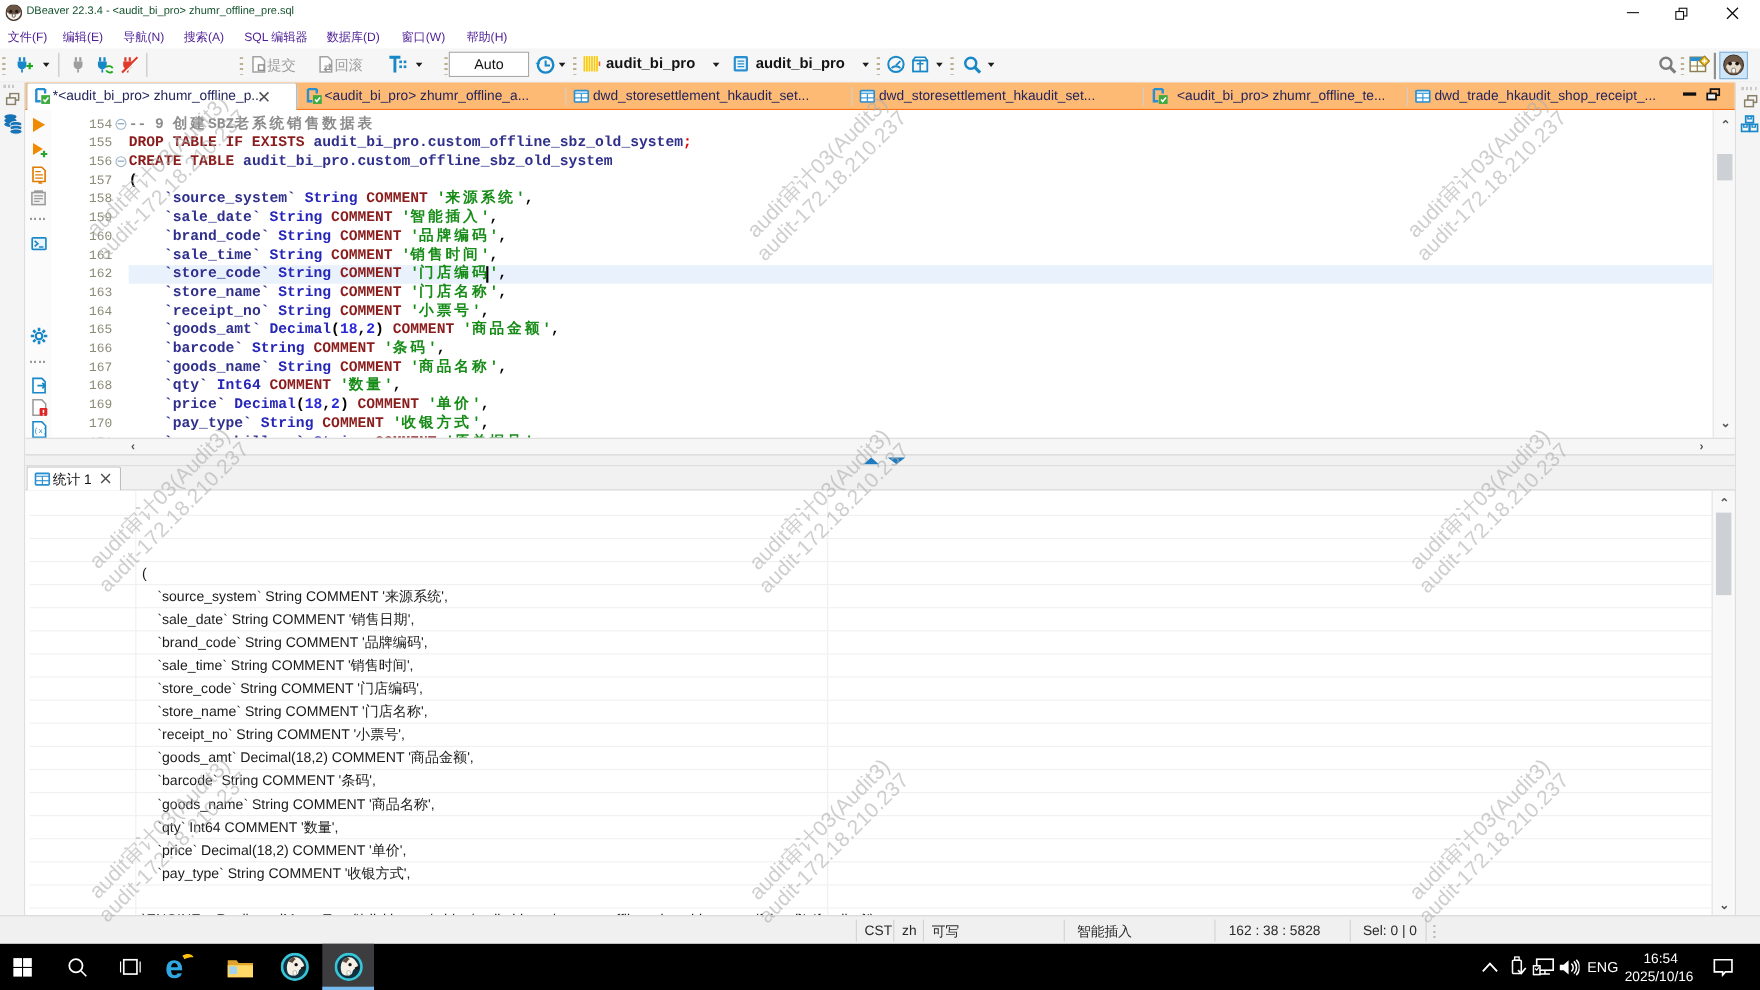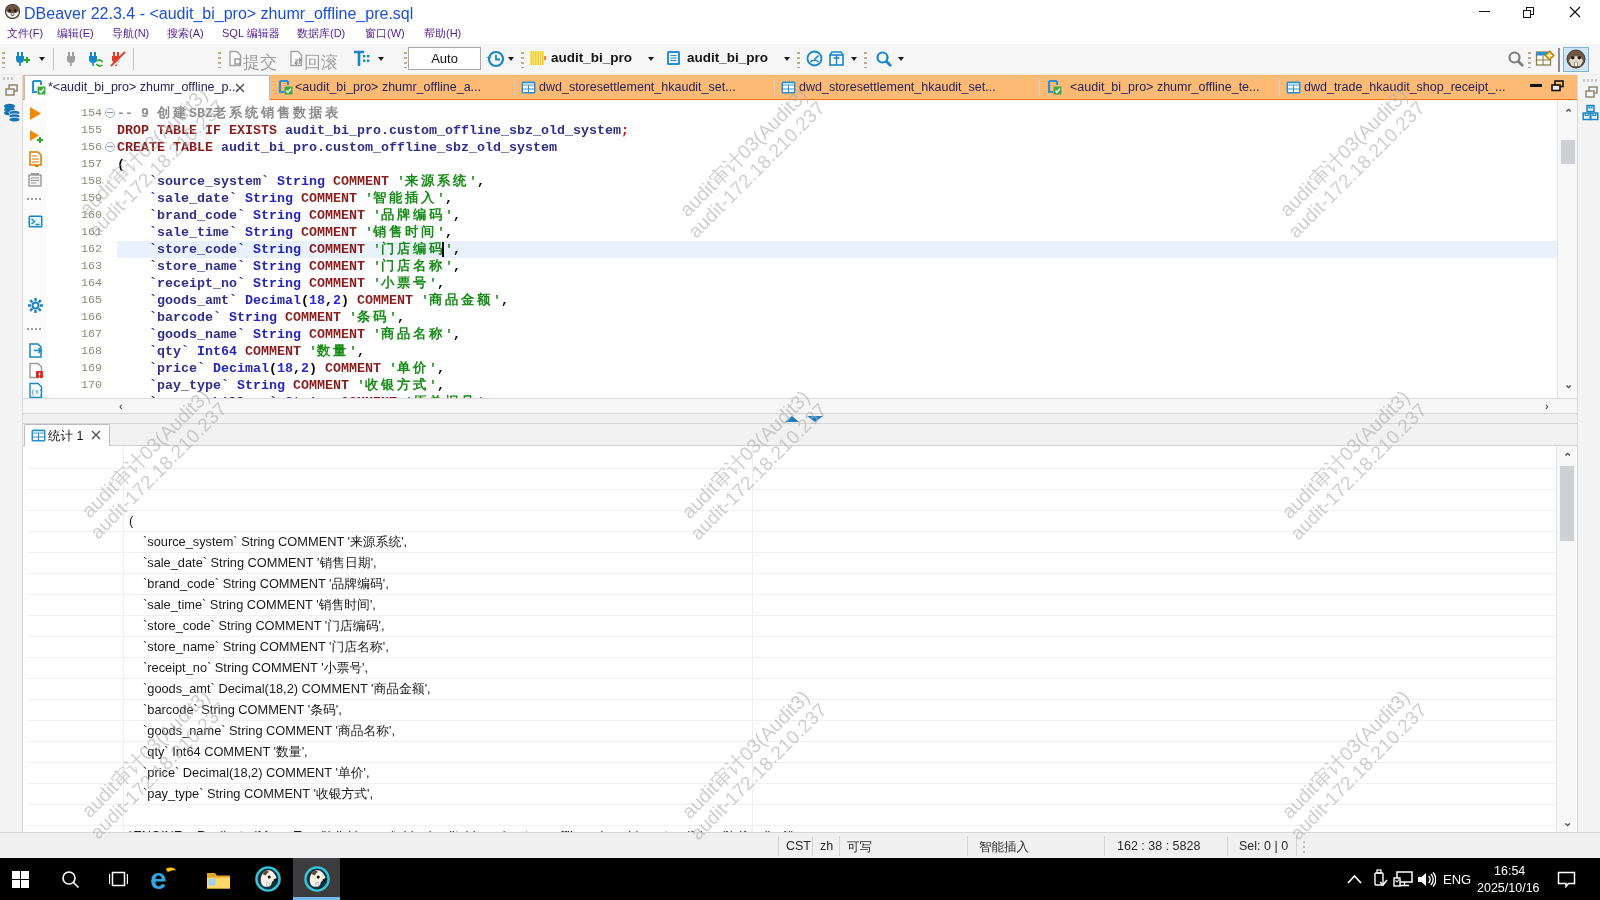--- a/index.html
+++ b/index.html
@@ -1,26 +1,26 @@
 <!DOCTYPE html>
 <html><head><meta charset="utf-8"><style>
 *{margin:0;padding:0;box-sizing:border-box}
 html,body{width:1600px;height:900px;overflow:hidden;background:#fff;
  font-family:"Liberation Sans",sans-serif;}
 .abs{position:absolute}
 #stage{position:relative;width:1600px;height:900px;background:#fff;overflow:hidden}
 #titlebar{left:0;top:0;width:1600px;height:24px;background:#fff}
-#title-txt{left:24px;top:5px;font-size:16px;color:#1d4ed8}
+#title-txt{left:24px;top:5px;font-size:10px;color:#14532d}
 #menubar{left:0;top:24px;width:1600px;height:20px;background:#fff}
 .menu-item{position:absolute;top:26px;font-size:11px;color:#4c1d95}
 #toolbar{left:0;top:44px;width:1600px;height:31px;background:#f6f6f6;border-bottom:1px solid #ececec}
 .tsep{position:absolute;top:48px;width:1px;height:22px;background:#c3c3c3}
 .gdots{position:absolute;top:52px;width:3px;height:16px;
  background:repeating-linear-gradient(to bottom,#bdae91 0 2px,transparent 2px 5px)}
-.tool-txt{position:absolute;top:51px;font-size:17px;color:#9d9d9d}
+.tool-txt{position:absolute;top:51px;font-size:13px;color:#9d9d9d}
 #autobox{left:408px;top:47px;width:73px;height:23px;background:#fff;border:1px solid #a8a8a8;
  font-size:13px;color:#111;text-align:center;line-height:21px}
 .combo-txt{position:absolute;top:50px;font-size:13.5px;font-weight:bold;color:#141414}
 .dd{position:absolute;width:0;height:0;border-left:3.5px solid transparent;border-right:3.5px solid transparent;border-top:4px solid #1c1c1c}
 #tabstrip{left:23px;top:75px;width:1554px;height:25px;background:#fdba74;border-bottom:1px solid #f97316}
 .tab-txt{position:absolute;top:5px;font-size:12.5px;color:#25255e;white-space:pre}
 .tabdiv{position:absolute;top:4px;width:1px;height:17px;background:#cfcfcf}
 #activetab{position:absolute;left:1px;top:0;width:246px;height:25px;background:#fff;
  border:1px solid #bcbcbc;border-bottom:none;border-radius:2px 2px 0 0}
 #leftbar{left:0;top:75px;width:23px;height:757px;background:#f4f4f4;border-right:1px solid #d9d9d9}

